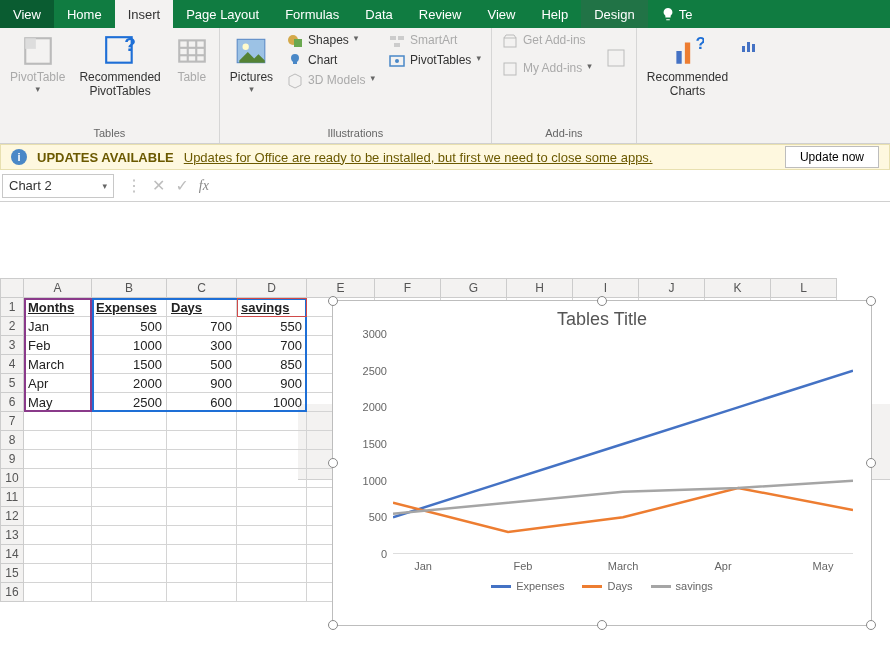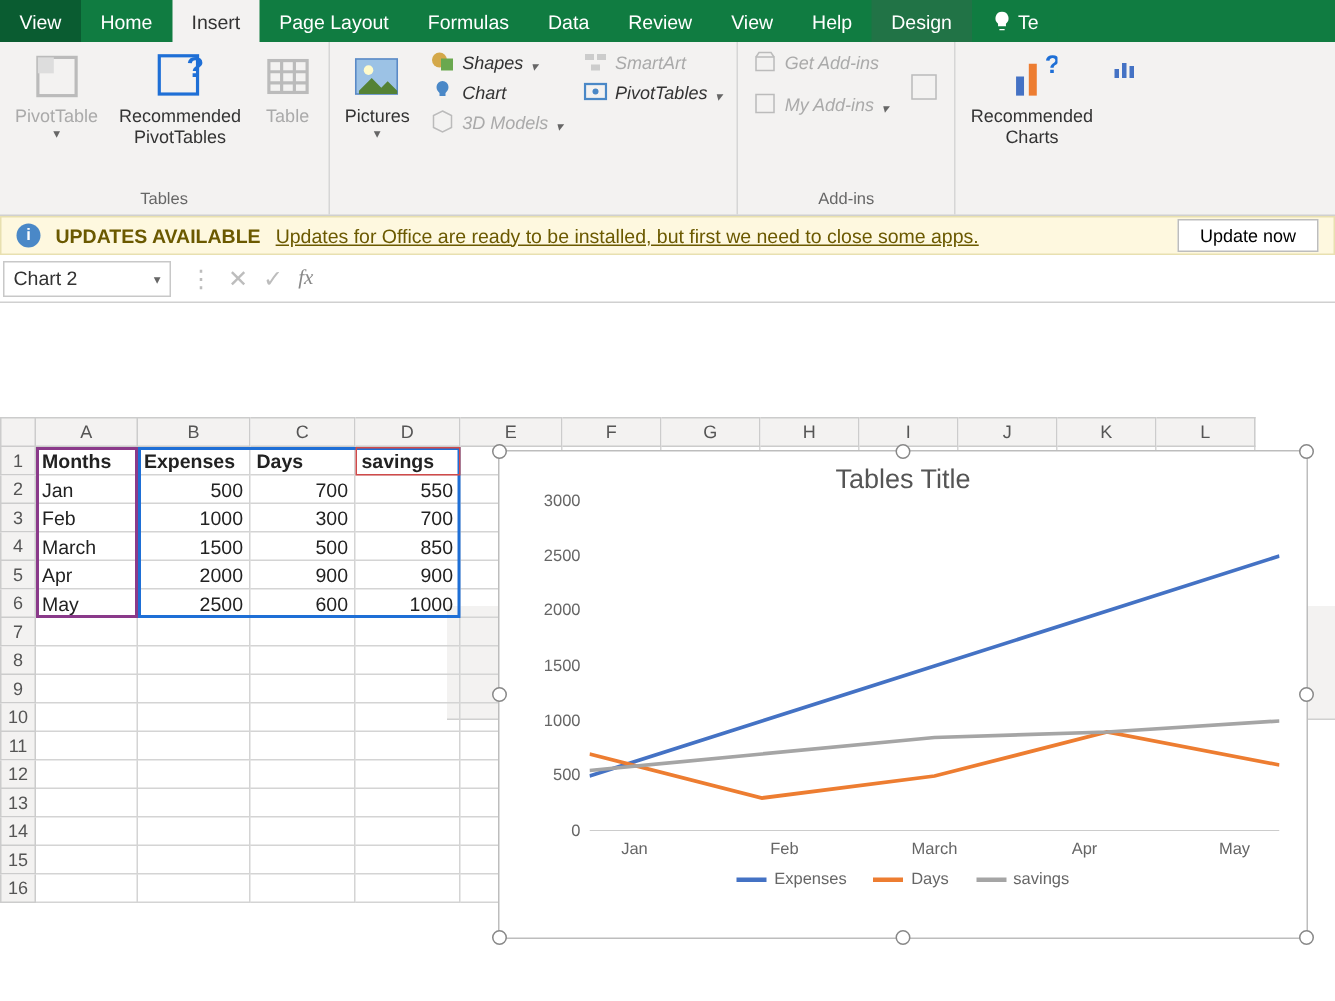--- a/index.html
+++ b/index.html
@@ -19,21 +19,21 @@
   .group { border-right: 1px solid #d6d6d6; padding: 4px 8px 2px 8px; display: flex; flex-direction: column; justify-content: space-between; }
   .group-label { text-align: center; font-size: 11px; color: #666; padding: 2px 0; }
   .group-body { flex: 1; display: flex; align-items: flex-start; gap: 10px; }
 
   .big-btn { display: flex; flex-direction: column; align-items: center; justify-content: flex-start; padding: 2px 2px; cursor: pointer; color: #333; text-align:center; line-height:1.2; font-size:12px; }
   .big-btn.disabled { color: #aaa; }
   .big-icon { width: 34px; height: 34px; margin-bottom: 2px; }
   .drop-caret { font-size: 9px; color: #666; }
 
   .stack { display:flex; flex-direction:column; gap:2px; }
-  .small-btn { display:flex; align-items:flex-end; gap:5px; font-size:12px; color:#333; cursor:pointer; padding:1px 2px; white-space:nowrap;font-style:italic; }
+  .small-btn { display:flex; align-items:flex-start; gap:5px; font-size:12px; color:#333; cursor:pointer; padding:1px 2px; white-space:nowrap; }
   .small-btn.disabled { color:#aaa; }
   .small-icon { width:16px; height:16px; flex:0 0 16px; }
 
   
   .msgbar { background:#fef8df; border:1px solid #e8e0b0; display:flex; align-items:center; height:26px; padding:0 10px; gap:10px; }
   .msgbar .info-icon { width:16px; height:16px; border-radius:50%; background:#4a88c7; color:#fff; font-size:11px; display:flex; align-items:center; justify-content:center; font-weight:bold;}
   .msgbar .title { font-weight:600; color:#6b5900; }
   .msgbar .msg { color:#6b5900; text-decoration:underline; flex:1; }
   .msgbar button { background:#fff; border:1px solid #bdbdbd; padding:3px 14px; font-size:12px; cursor:pointer; }
 
@@ -51,21 +51,21 @@
   
   .gridwrap { position:relative; }
   .grid { position:absolute; top:76px; left:0; width:890px; }
   .colheads { display:flex; height:20px; }
   .corner { width:24px; border:1px solid #ccc; background:#f3f2f1;}
   .colhead { border:1px solid #ccc; border-left:none; background:#f3f2f1; color:#555; font-size:12px; display:flex; align-items:center; justify-content:center; }
   .row { display:flex; height:19px; }
   .rowhead { width:24px; border:1px solid #ccc; border-top:none; background:#f3f2f1; color:#555; font-size:12px; display:flex; align-items:center; justify-content:center;}
   .cell { border:1px solid #d4d4d4; border-top:none; border-left:none; padding:0 4px; font-size:13px; color:#222; display:flex; align-items:center; overflow:hidden; white-space:nowrap; }
   .cell.r { justify-content:flex-end; }
-  .cell.b { font-weight:600; }
+  .cell.b { font-weight:600;text-decoration:underline; }
 
   
   .selA { position:absolute; border:2px solid #8a3a8a; pointer-events:none; }
   .selBCD { position:absolute; border:2px solid #1e6fd6; pointer-events:none; }
   .selD { position:absolute; border:1px solid #d04a4a; pointer-events:none; }
 
   
   .chartobj { position:absolute; top:98px; left:332px; width:540px; height:326px; background:#fff; border:1px solid #bdbdbd; }
   .chartobj .handle { position:absolute; width:10px; height:10px; background:#fff; border:1px solid #888; border-radius:50%; }
   .chart-title { text-align:center; font-size:18px; color:#555; padding:8px 0 4px 0; font-family:"Segoe UI Light","Segoe UI",Arial; }
@@ -184,20 +184,21 @@
         <div class="small-btn">
           <span class="small-icon"><svg viewBox="0 0 16 16">
                 <rect x="1" y="3" width="14" height="10" fill="none" stroke="#4a88c7" stroke-width="1.5"></rect>
                 <circle cx="8" cy="8" r="2" fill="#4a88c7"></circle>
               </svg></span>
           <span>PivotTables</span>
             <span class="drop-caret">▾</span>
         </div>
       </div>
     </div>
+    <div class="group-label">Illustrations</div>
   </div>
 
   <div class="group">
     <div class="group-body">
       <div class="stack" style="justify-content:center; gap:10px;">
         <div class="small-btn disabled">
           <span class="small-icon"><svg viewBox="0 0 16 16">
                 <rect x="2" y="5" width="12" height="9" fill="none" stroke="#bbb"></rect>
                 <path d="M2 5l2-3h8l2 3" fill="none" stroke="#bbb"></path>
               </svg></span>

